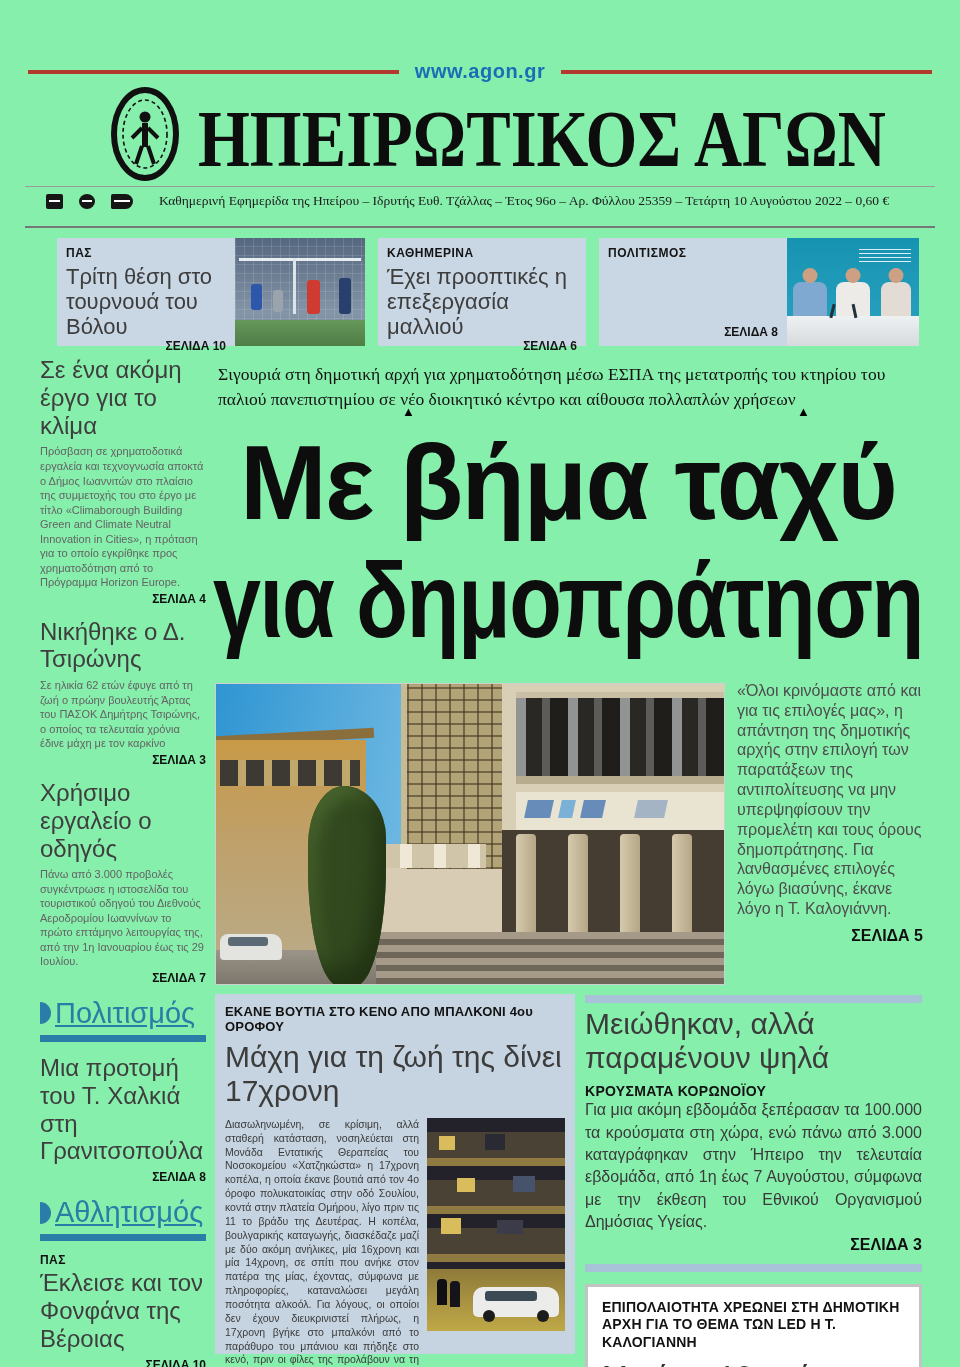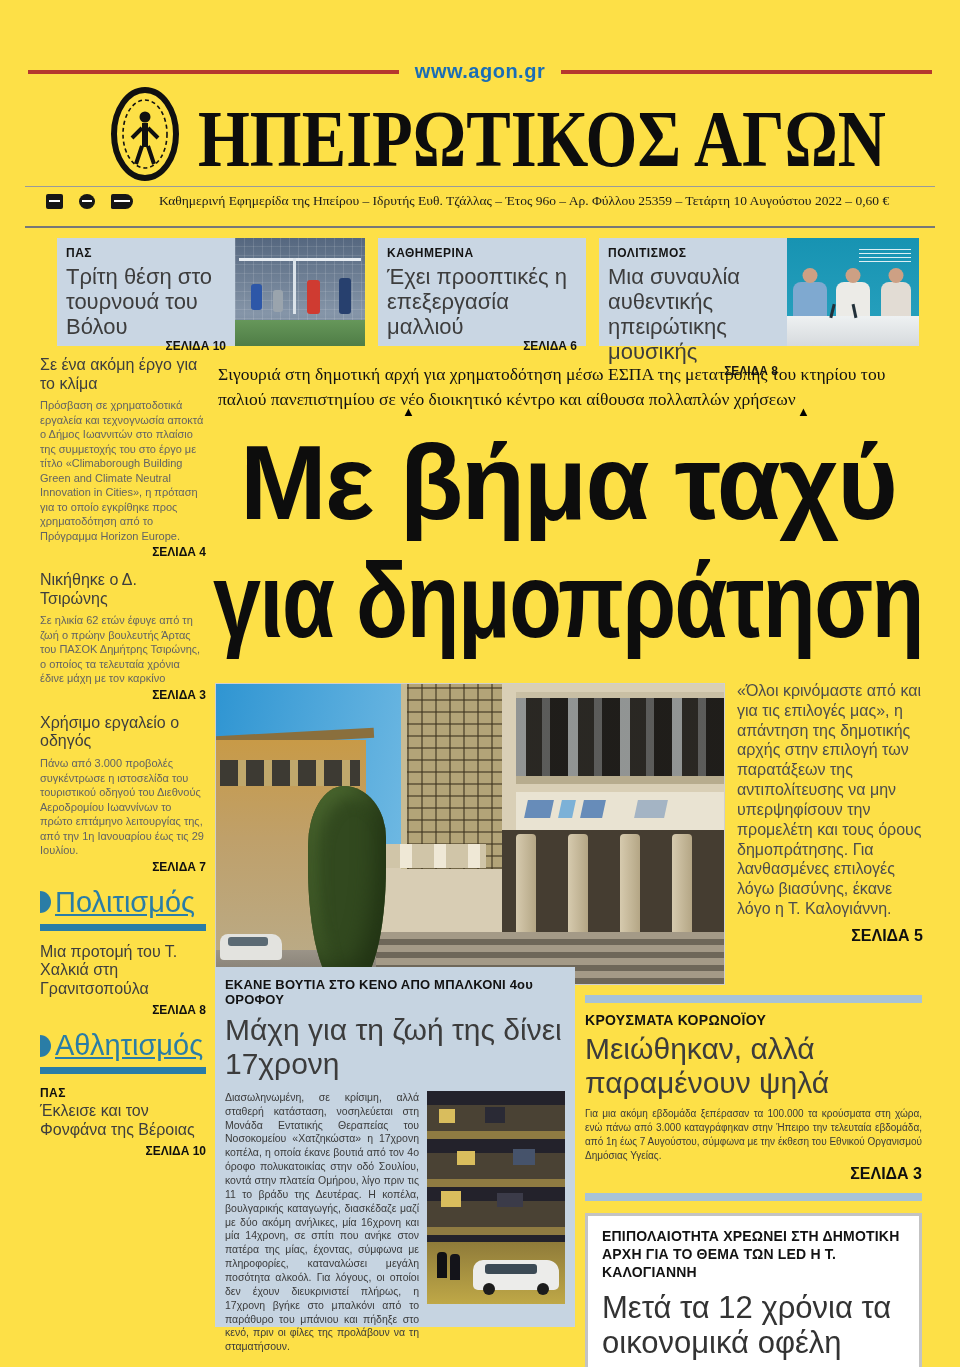--- a/index.html
+++ b/index.html
@@ -1,20 +1,20 @@
 <!DOCTYPE html>
 <html><head>
 <meta charset="utf-8">
 <style>
   * { box-sizing: border-box; margin: 0; padding: 0; }
   html,body { background:#e8e8e8; }
   body { font-family: "Liberation Sans", sans-serif; }
   #page {
     position: relative; width: 960px; height: 1367px; margin: 0 auto;
-    background: #fde047; overflow: hidden; color:#111;
+    background: #86efac; overflow: hidden; color:#111;
   }
   
   #site-row { position:absolute; top:60px; left:28px; width:904px; display:flex; align-items:center; gap:16px; }
   .redline { flex:1; height:4px; background:#b5382e; }
   #site-url { color:#1a6db6; font-weight:bold; font-size:20px; letter-spacing:.5px; }
   #logo { position:absolute; top:84px; left:106px; }
   #masthead-svg { position:absolute; top:90px; left:196px; }
   #rule-top { position:absolute; top:186px; left:25px; width:910px; height:1px; background:#9a9a9a; }
   #dateline { position:absolute; top:193px; left:46px; width:878px; display:flex; align-items:center; gap:16px; }
   .di { width:17px; height:15px; background:#161616; border-radius:2px; position:relative; flex:none; }
@@ -98,30 +98,30 @@
   .mp-ground { position:absolute; bottom:0; left:0; width:160px; height:34px; background:linear-gradient(#9b9488,#7c766c); }
   .mp-car { position:absolute; bottom:24px; left:4px; width:62px; height:26px; background:#e3e3df; border-radius:8px 10px 4px 4px; }
   .mp-car::before { content:""; position:absolute; top:3px; left:8px; width:40px; height:9px; background:#5b6a74; border-radius:3px; }
   
   #quote { position:absolute; top:681px; left:737px; width:186px; }
   #quote-text { font-size:16px; line-height:1.24; color:#4d4d4d; font-weight:400; }
   .page-label { font-size:16px; font-weight:bold; color:#0f0f0f; text-align:right; }
   #quote .page-label { margin-top:8px; }
   
   #left-rail { position:absolute; top:356px; left:40px; width:166px; }
-  .lr-title { font-size:16px; font-weight:400; color:#3e3e3e; line-height:1.16; margin-bottom:5px; }
+  .lr-title { font-size:24px; font-weight:400; color:#3e3e3e; line-height:1.16; margin-bottom:5px; }
   .lr-body { font-size:11px; color:#636363; line-height:1.32; margin-bottom:2px; }
   .lr-page { font-size:12px; font-weight:bold; color:#0f0f0f; text-align:right; margin-bottom:12px; }
   .lr-section { display:flex; align-items:center; gap:4px; margin-top:4px; }
   .lr-bullet { width:11px; height:22px; background:#2a7da6; border-radius:0 11px 11px 0; flex:none; }
   .lr-section-label { font-size:29px; color:#2a7da6; font-weight:400;text-decoration:underline; }
   .lr-bar { height:7px; background:#2a7da6; margin:5px 0 12px; }
   .lr-kicker { font-size:12px; font-weight:bold; color:#0f0f0f; margin-bottom:2px; letter-spacing:.4px; }
   
-  #accident-box { position:absolute; top:967px; left:215px; width:360px; height:360px; background:#c6d4e1; padding:10px 10px 8px; }
+  #accident-box { position:absolute; top:994px; left:215px; width:360px; height:360px; background:#c6d4e1; padding:10px 10px 8px; }
   #accident-kicker { font-size:13px; font-weight:bold; color:#121212; letter-spacing:.2px; }
   #accident-title { font-size:30px; font-weight:400; color:#3c3c3c; line-height:1.13; margin:6px 0 10px; }
   #accident-row { display:flex; gap:8px; }
   #accident-left { width:194px; }
   #accident-body { font-size:10.5px; line-height:1.32; color:#3a3a3a; text-align:justify; }
   .ph-night { width:138px; height:213px; position:relative; background:#15151d; overflow:hidden; flex:none; }
   .nt-face { position:absolute; inset:0;
     background:repeating-linear-gradient(#23222b 0 14px, #4a4234 14px 40px, #8f7b42 40px 48px); }
   .nt-win { position:absolute; background:#d9bd5d; }
   .nt-w1 { top:18px; left:12px; width:16px; height:14px; }
@@ -133,21 +133,21 @@
   .nt-street { position:absolute; bottom:0; left:0; right:0; height:62px; background:linear-gradient(#8f7b3a,#bfa847); }
   .nt-car { position:absolute; bottom:14px; right:6px; width:86px; height:30px; background:#ececea; border-radius:10px 12px 5px 5px; }
   .nt-car::before { content:""; position:absolute; top:4px; left:12px; width:52px; height:10px; background:#3c4a55; border-radius:3px; }
   .nt-car::after { content:""; position:absolute; bottom:-5px; left:10px; width:12px; height:12px; background:#1c1c1c; border-radius:50%; box-shadow:54px 0 0 #1c1c1c; }
   .nt-fig { position:absolute; bottom:26px; left:10px; width:10px; height:26px; background:#101014; border-radius:4px 4px 0 0; box-shadow:13px 2px 0 #14141a; }
   
   #bottom-right { position:absolute; top:995px; left:585px; width:337px; }
   .blue-bar { height:8px; background:#a8c3d7; }
   #covid-kicker { font-size:14px; font-weight:bold; color:#121212; margin-top:9px; letter-spacing:.3px; }
   #covid-title { font-size:30px; font-weight:400; color:#3c3c3c; line-height:1.12; margin:4px 0 8px; }
-  #covid-body { font-size:10px; line-height:1.4; color:#3a3a3a; text-align:justify; }
+  #covid-body { font-size:16px; line-height:1.4; color:#3a3a3a; text-align:justify; }
   #covid-page { margin:2px 0 10px; }
   #led-box { margin-top:12px; border:3px solid #c3c3c3; padding:12px 14px 10px; background:#fff; }
   #led-kicker { font-size:14px; font-weight:bold; color:#121212; line-height:1.28; letter-spacing:.2px; }
   #led-title { font-size:31px; font-weight:400; color:#333; line-height:1.14; margin:8px 0 4px; }
 </style>
 </head>
 <body>
 
 <div id="page">
 
@@ -201,21 +201,20 @@
     <div class="teaser" style="width:208px">
       <div class="teaser-text">
         <div class="t-kicker">ΚΑΘΗΜΕΡΙΝΑ</div>
         <div class="t-title">Έχει προοπτικές η επεξεργασία μαλλιού</div>
         <div class="t-page">ΣΕΛΙΔΑ 6</div>
       </div>
     </div>
     <div class="teaser" style="width:320px">
       <div class="teaser-text">
         <div class="t-kicker">ΠΟΛΙΤΙΣΜΟΣ</div>
-        <div class="t-title">Μια συναυλία αυθεντικής ηπειρώτικης μουσικής</div>
         <div class="t-page">ΣΕΛΙΔΑ 8</div>
       </div>
       <div class="teaser-img ph-press">
         <div class="pc-text">
             <i></i>
             <i></i>
             <i></i>
             <i></i>
           </div>
         <div class="pc-person pc-p1"></div>
@@ -337,22 +336,22 @@
         <div class="nt-win nt-w6"></div>
         <div class="nt-street"></div>
         <div class="nt-fig"></div>
         <div class="nt-car"></div>
       </div>
     </div>
   </div>
 
   <div id="bottom-right">
     <div class="blue-bar"></div>
+    <div id="covid-title">Μειώθηκαν, αλλά παραμένουν ψηλά</div>
     <div id="covid-kicker">ΚΡΟΥΣΜΑΤΑ ΚΟΡΩΝΟΪΟΥ</div>
-    <div id="covid-title">Μειώθηκαν, αλλά παραμένουν ψηλά</div>
     <div id="covid-body">Για μια ακόμη εβδομάδα ξεπέρασαν τα 100.000 τα κρούσματα στη χώρα, ενώ πάνω από 3.000 καταγράφηκαν στην Ήπειρο την τελευταία εβδομάδα, από 1η έως 7 Αυγούστου, σύμφωνα με την έκθεση του Εθνικού Οργανισμού Δημόσιας Υγείας.</div>
     <div class="page-label" id="covid-page">ΣΕΛΙΔΑ 3</div>
     <div class="blue-bar"></div>
 
     <div id="led-box">
       <div id="led-kicker">ΕΠΙΠΟΛΑΙΟΤΗΤΑ ΧΡΕΩΝΕΙ ΣΤΗ ΔΗΜΟΤΙΚΗ ΑΡΧΗ ΓΙΑ ΤΟ ΘΕΜΑ ΤΩΝ LED Η Τ. ΚΑΛΟΓΙΑΝΝΗ</div>
       <div id="led-title">Μετά τα 12 χρόνια τα οικονομικά οφέλη</div>
       <div class="page-label">ΣΕΛΙΔΑ 4</div>
     </div>
   </div>

